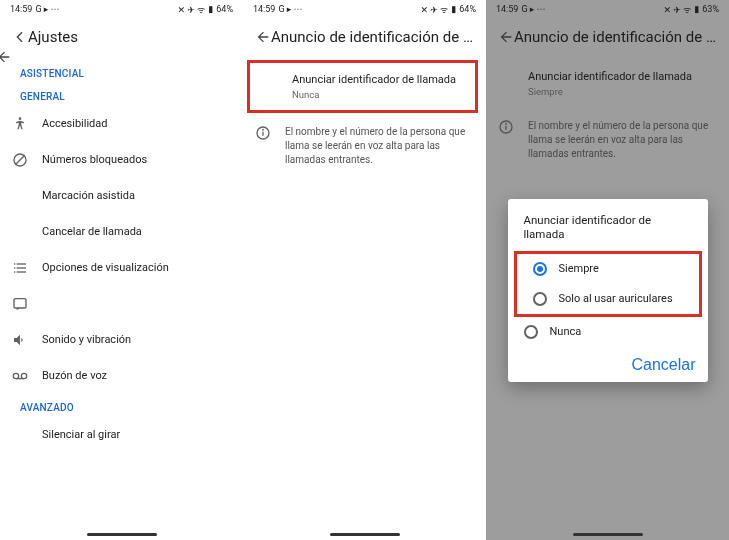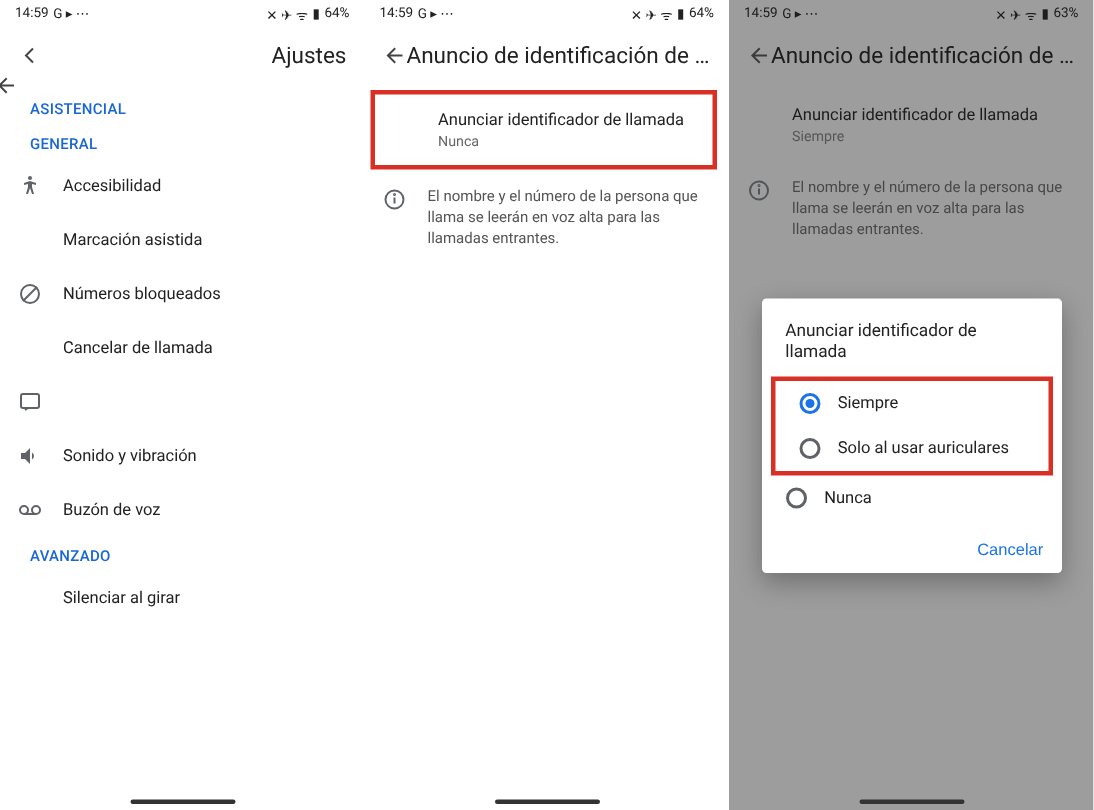--- a/index.html
+++ b/index.html
@@ -33,21 +33,20 @@
       color: #222;
       gap: 4px;
     }
     .statusbar .left { display: flex; gap: 3px; align-items: center; }
     .statusbar .right { margin-left: auto; display: flex; gap: 3px; align-items: center; }
     .header {
       display: flex;
       align-items: center;
       padding: 10px 12px 14px;
       gap: 0;
-      justify-content: space-between;
     }
     .back-arrow { width: 16px; height: 16px; color: #444; flex-shrink: 0; }
     .header-title {
       font-size: 15px;
       color: #222;
       font-weight: 400;
       white-space: nowrap;
       overflow: hidden;
       text-overflow: ellipsis;
     }
@@ -144,21 +143,21 @@
     .radio-label { font-size: 11px; color: #222; }
     .dialog-highlight {
       border: 3px solid #d93025;
       margin: 0 6px;
     }
     .dialog-actions {
       text-align: right;
       padding: 8px 12px 0;
     }
     .dialog-cancel {
-      font-size: 11px;
+      font-size: 16px;
       color: #1a73e8;
       background: none;
       border: none;
       cursor: pointer;
     }
     svg { width: 100%; height: 100%; }
   </style>
 </head>
 <body>
 
@@ -194,35 +193,48 @@
     <div class="row">
       <span class="icon">
           <svg viewBox="0 0 24 24" fill="currentColor">
             <circle cx="12" cy="4" r="2"></circle>
             <path d="M12 7l-6 2v2l4-1v3l-2 7h2l2-6 2 6h2l-2-7v-3l4 1V9z"></path>
           </svg>
         </span>
       <span class="label">Accesibilidad</span>
     </div>
     <div class="row">
+      <span class="icon">
+          <svg viewBox="0 0 24 24" fill="none" stroke="currentColor" stroke-width="2">
+            <circle cx="12" cy="12" r="9"></circle>
+            <line x1="5" y1="19" x2="19" y2="5"></line>
+          </svg>
+        </span>
+      <span class="label">Números bloqueados</span>
+    </div>
+    <div class="row">
       <span class="icon empty"></span>
       <span class="label">Marcación asistida</span>
     </div>
     <div class="row">
-      <span class="icon">
-          <svg viewBox="0 0 24 24" fill="none" stroke="currentColor" stroke-width="2">
-            <circle cx="12" cy="12" r="9"></circle>
-            <line x1="5" y1="19" x2="19" y2="5"></line>
-          </svg>
-        </span>
-      <span class="label">Números bloqueados</span>
-    </div>
-    <div class="row">
       <span class="icon empty"></span>
       <span class="label">Cancelar de llamada</span>
+    </div>
+    <div class="row">
+      <span class="icon">
+          <svg viewBox="0 0 24 24" fill="currentColor">
+            <rect x="3" y="5" width="2" height="2"></rect>
+            <rect x="7" y="5" width="14" height="2"></rect>
+            <rect x="3" y="11" width="2" height="2"></rect>
+            <rect x="7" y="11" width="14" height="2"></rect>
+            <rect x="3" y="17" width="2" height="2"></rect>
+            <rect x="7" y="17" width="14" height="2"></rect>
+          </svg>
+        </span>
+      <span class="label">Opciones de visualización</span>
     </div>
     <div class="row">
       <span class="icon">
           <svg viewBox="0 0 24 24" fill="none" stroke="currentColor" stroke-width="2">
             <rect x="3" y="4" width="18" height="14" rx="2"></rect>
             <path d="M7 20l3-2"></path>
           </svg>
         </span>
     </div>
     <div class="row">

